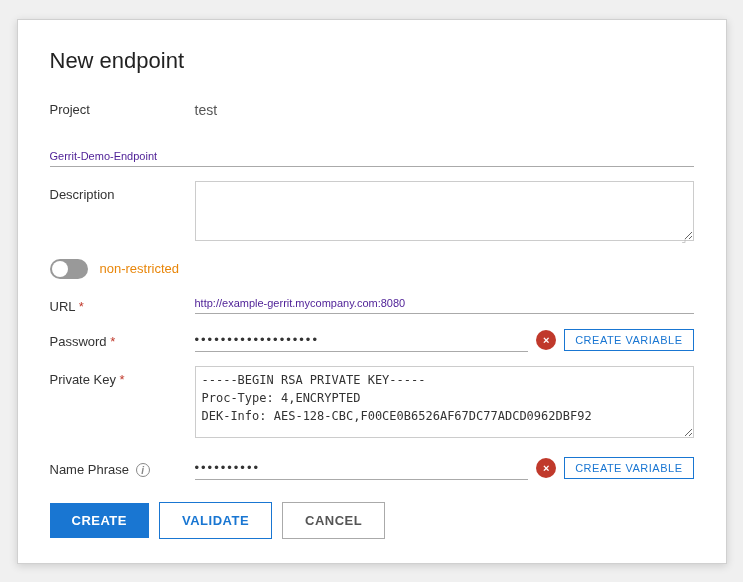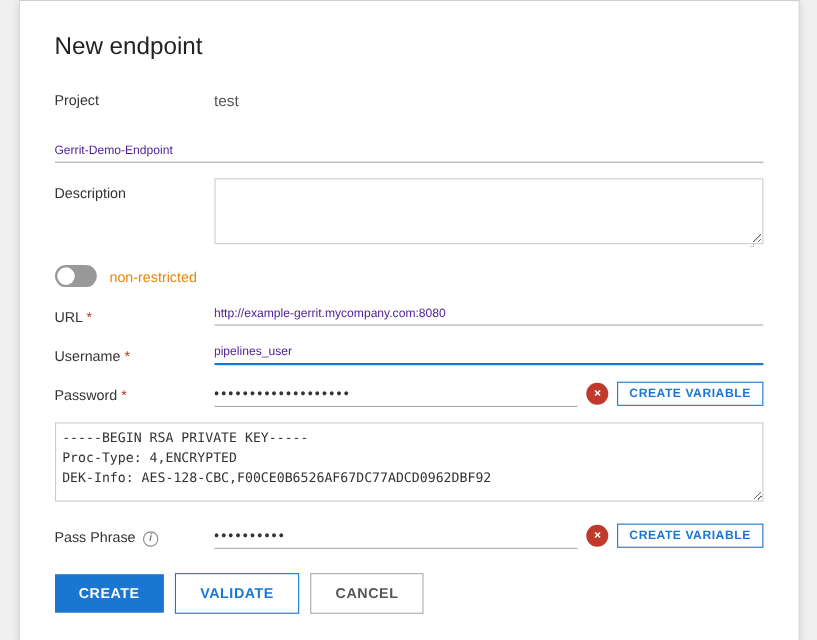--- a/index.html
+++ b/index.html
@@ -125,21 +125,21 @@
       justify-content: center;
       cursor: pointer;
       flex-shrink: 0;
       color: #fff;
       font-size: 11px;
       font-weight: bold;
       border: none;
     }
     .create-variable-btn {
       font-size: 11px;
-      font-weight: bold;
+      font-weight: normal;
       color: #1976d2;
       border: 1px solid #1976d2;
       background: #fff;
       padding: 4px 10px;
       cursor: pointer;
       white-space: nowrap;
       letter-spacing: 0.5px;
     }
     .private-key-textarea {
       width: 100%;
@@ -260,53 +260,48 @@
   <div class="form-row">
     <div class="form-label">
       <span>URL</span>
       <span class="required-star">*</span>
     </div>
     <div style="flex:1;text-decoration:underline;">
       <input class="form-input" type="text" value="http://example-gerrit.mycompany.com:8080" style="">
     </div>
   </div>
 
-  <div class="form-row">
-    <div class="form-label">
-      <span>Username</span>
-      <span class="required-star">*</span>
-    </div>
-    <div style="flex:1;">
-      <input class="form-input active-blue" type="text" value="pipelines_user" style="">
-    </div>
-  </div>
 
   <div class="form-row">
     <div class="form-label">
       <span>Password</span>
       <span class="required-star">*</span>
     </div>
     <div class="password-row">
       <input class="password-dots" type="password" value="passwordvalue123456" style="">
       <button class="clear-btn">×</button>
       <button class="create-variable-btn">CREATE VARIABLE</button>
     </div>
   </div>
 
   <div class="form-row">
+    <div class="form-label">
+      <span>Private Key</span>
+      <span class="required-star">*</span>
+    </div>
     <div style="flex:1; position:relative;">
       <textarea class="private-key-textarea" id="pk-textarea" style="">-----BEGIN RSA PRIVATE KEY-----
 Proc-Type: 4,ENCRYPTED
 DEK-Info: AES-128-CBC,F00CE0B6526AF67DC77ADCD0962DBF92</textarea>
     </div>
   </div>
 
   <div class="form-row">
     <div class="form-label">
-      <span>Pass Phrase</span>
+      <span>Name Phrase</span>
       <span class="info-icon">i</span>
     </div>
     <div class="password-row">
       <input class="password-dots" type="password" value="passphrase" style="">
       <button class="clear-btn">×</button>
       <button class="create-variable-btn">CREATE VARIABLE</button>
     </div>
   </div>
 
   <div class="footer-buttons">

